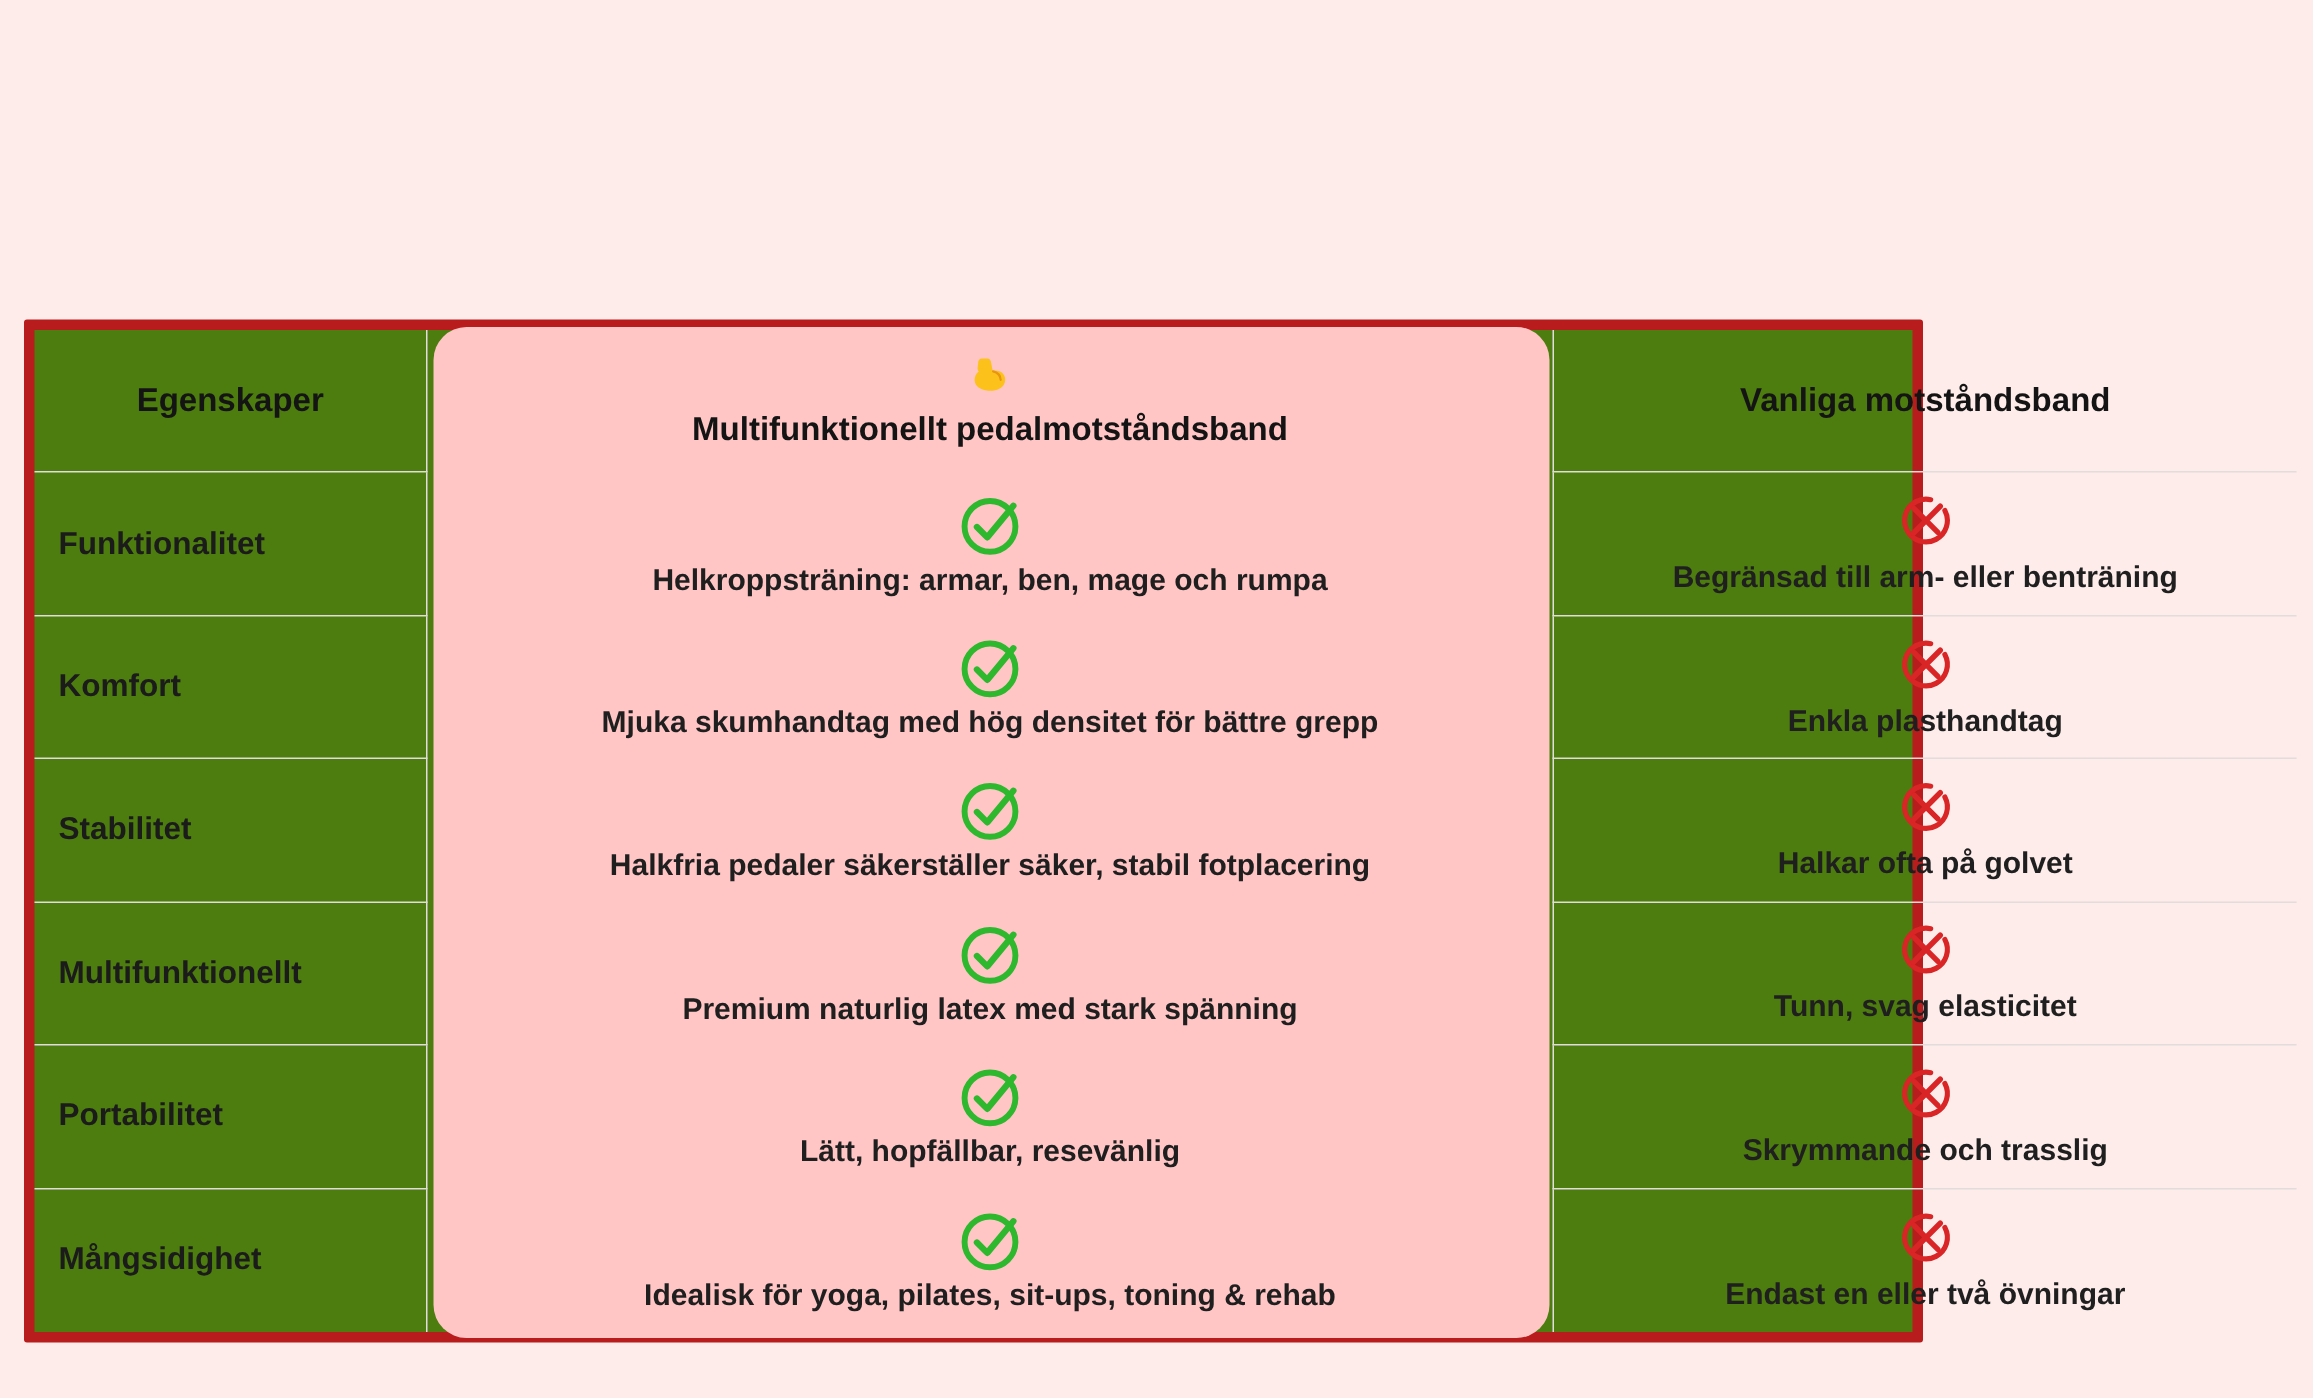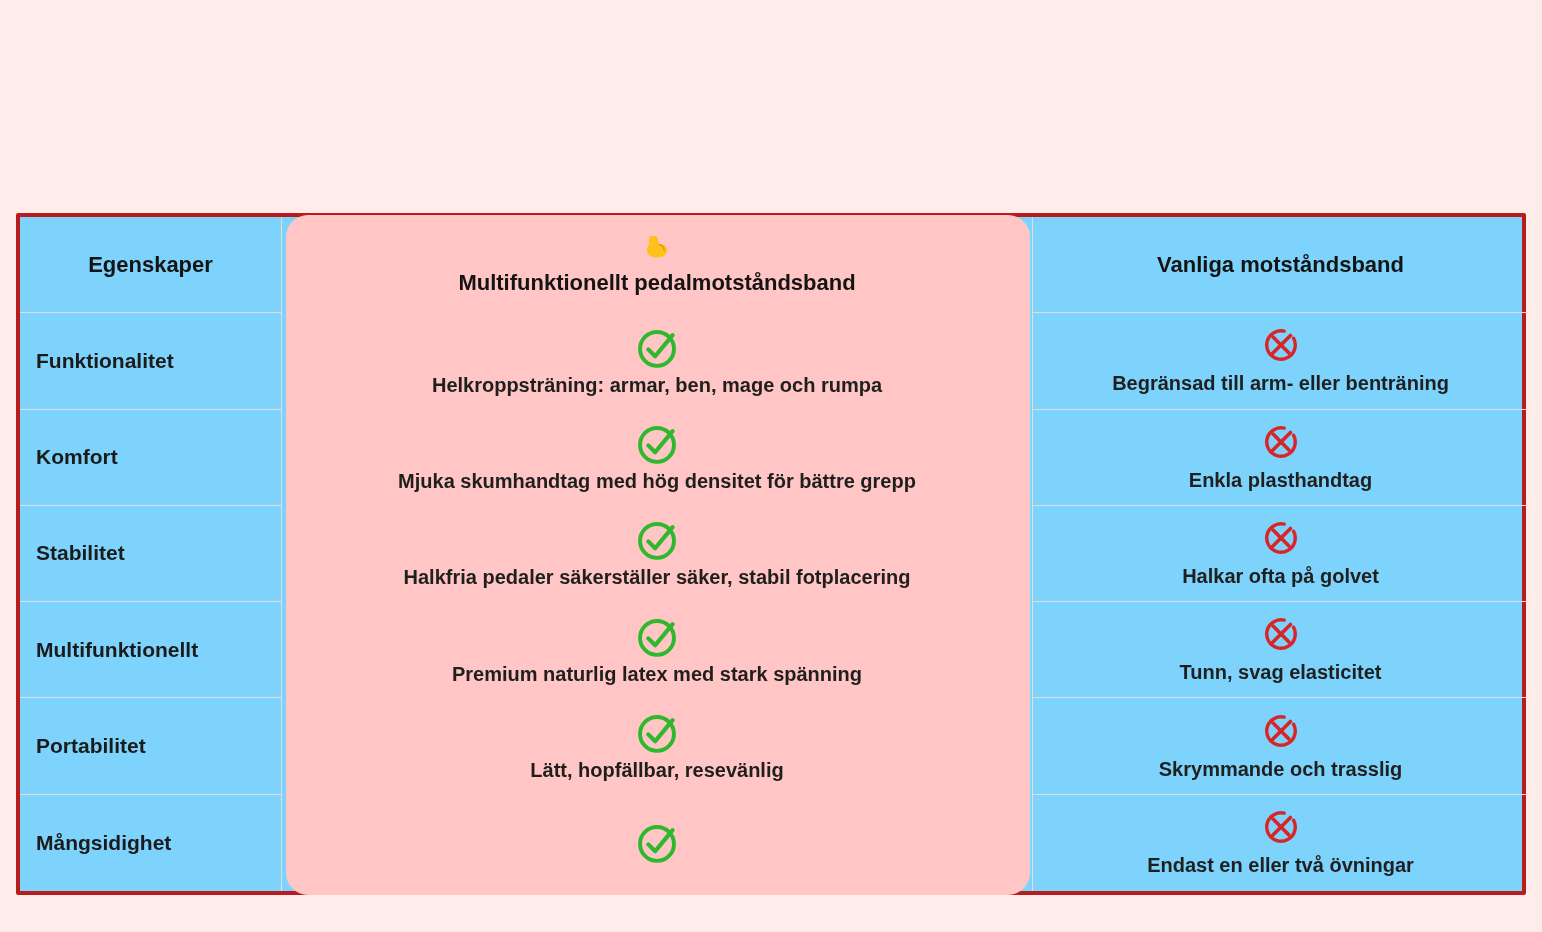--- a/index.html
+++ b/index.html
@@ -23,24 +23,24 @@
     text-align: center;
     font-size: 48px;
     font-weight: 800;
     letter-spacing: -0.5px;
     color: #131313;
   }
   .table-wrap {
     position: absolute;
     left: 16px;
     top: 213px;
-    width: 1510px;
+    width: 1266px;
     height: 682px;
-    background: #7dd3fc;
-    border: 4px solid #b91c1c;
+    background: #4d7c0f;
+    border: 7px solid #b91c1c;
     border-radius: 2px;
   }
   .highlight-panel {
     position: absolute;
     left: 266px;
     top: -2px;
     width: 744px;
     height: calc(100% + 6px);
     background: #ffc6c5;
     border-radius: 22px;
@@ -208,20 +208,21 @@
   </div>
 
   <div class="cell rcell c1">
     <span class="feat">Mångsidighet</span>
   </div>
   <div class="cell rcell c2">
     <svg class="icon check" viewBox="0 0 48 48" aria-hidden="true">
       <circle cx="24" cy="25" r="18.5" fill="none" stroke="#2eb82e" stroke-width="4.3"></circle>
       <path d="M14.5 25.5 L22 33 L41 10" fill="none" stroke="#2eb82e" stroke-width="4.6" stroke-linecap="round" stroke-linejoin="round"></path>
     </svg>
+    <div class="ctext">Idealisk för yoga, pilates, sit-ups, toning &amp; rehab</div>
   </div>
   <div class="cell rcell c3">
     <svg class="icon cross" viewBox="0 0 48 48" aria-hidden="true">
       <circle cx="24" cy="24" r="18" fill="none" stroke="#d92525" stroke-width="4.3" stroke-linecap="round" stroke-dasharray="97 16.1" transform="rotate(-28 24 24)"></circle>
       <path d="M14 14 L34 34 M36 12 L13.5 34.5" fill="none" stroke="#d92525" stroke-width="4.6" stroke-linecap="round"></path>
     </svg>
     <div class="ctext">Endast en eller två övningar</div>
   </div>
 </div>
   </div>

